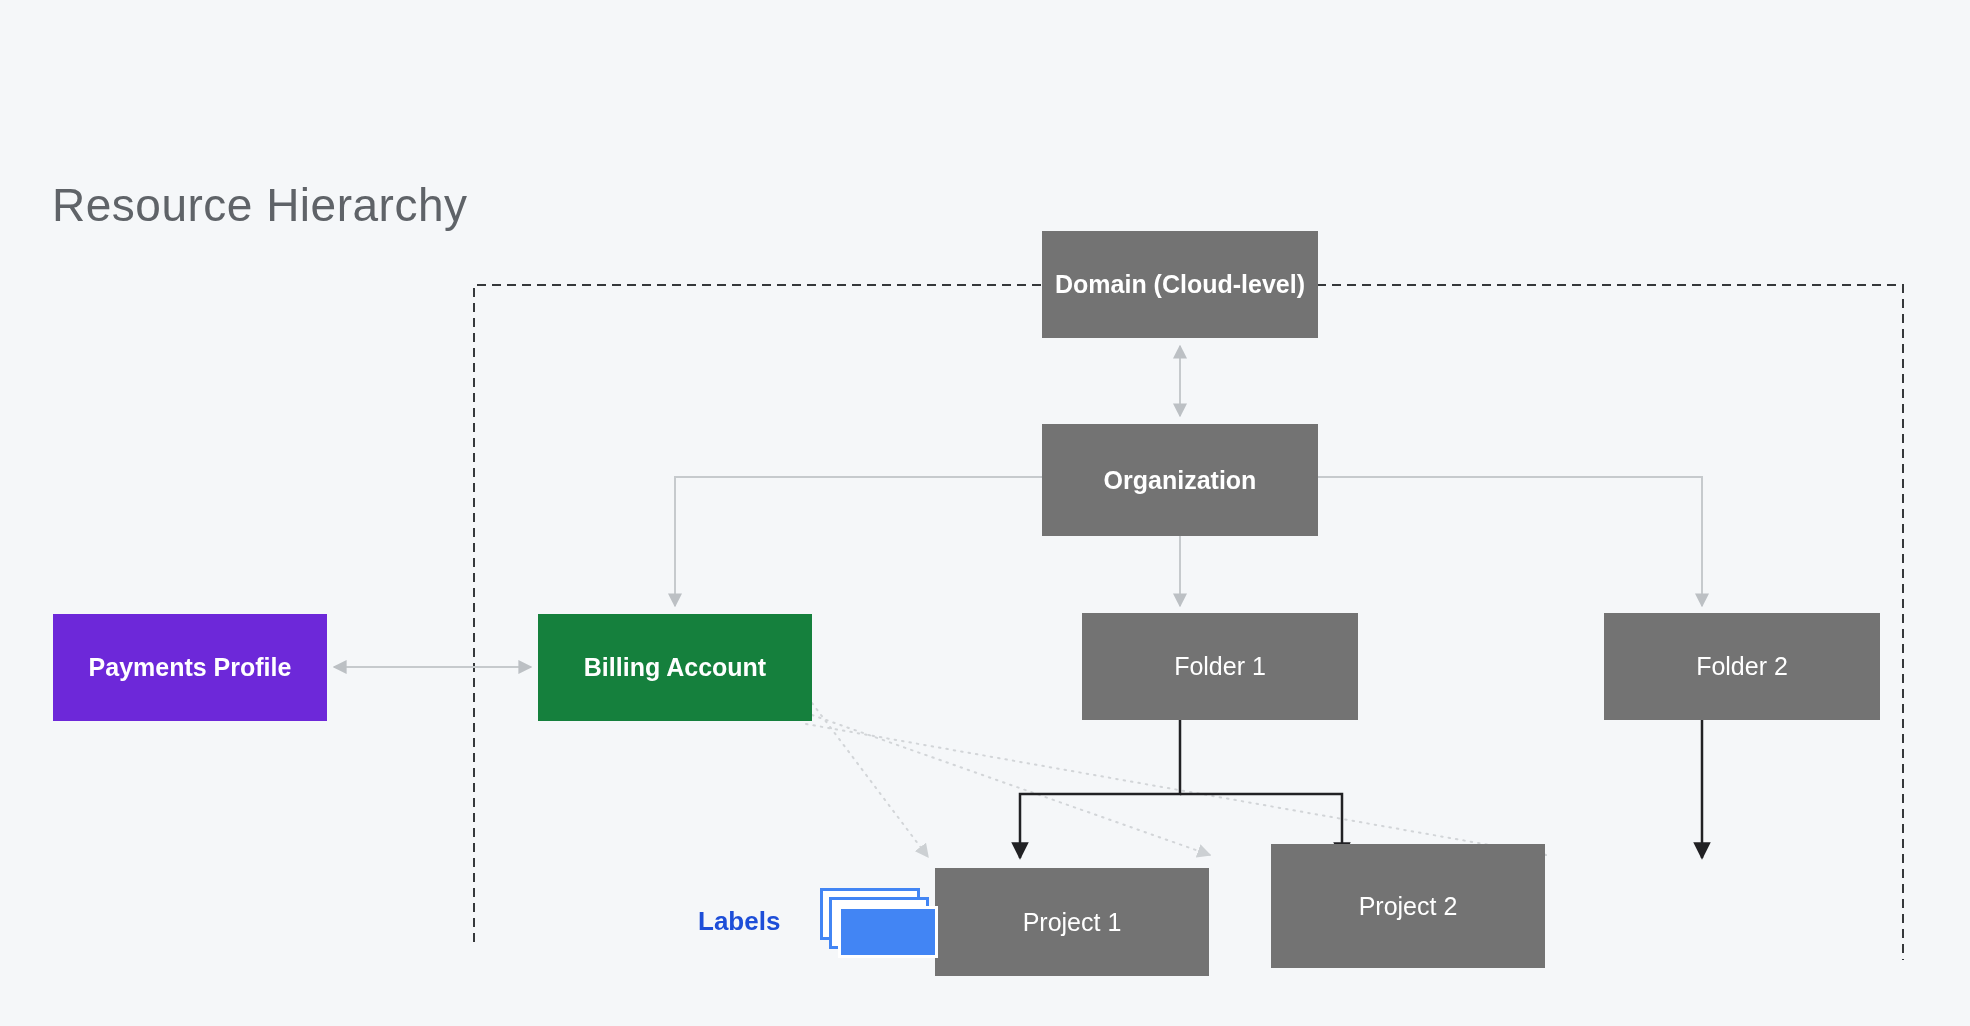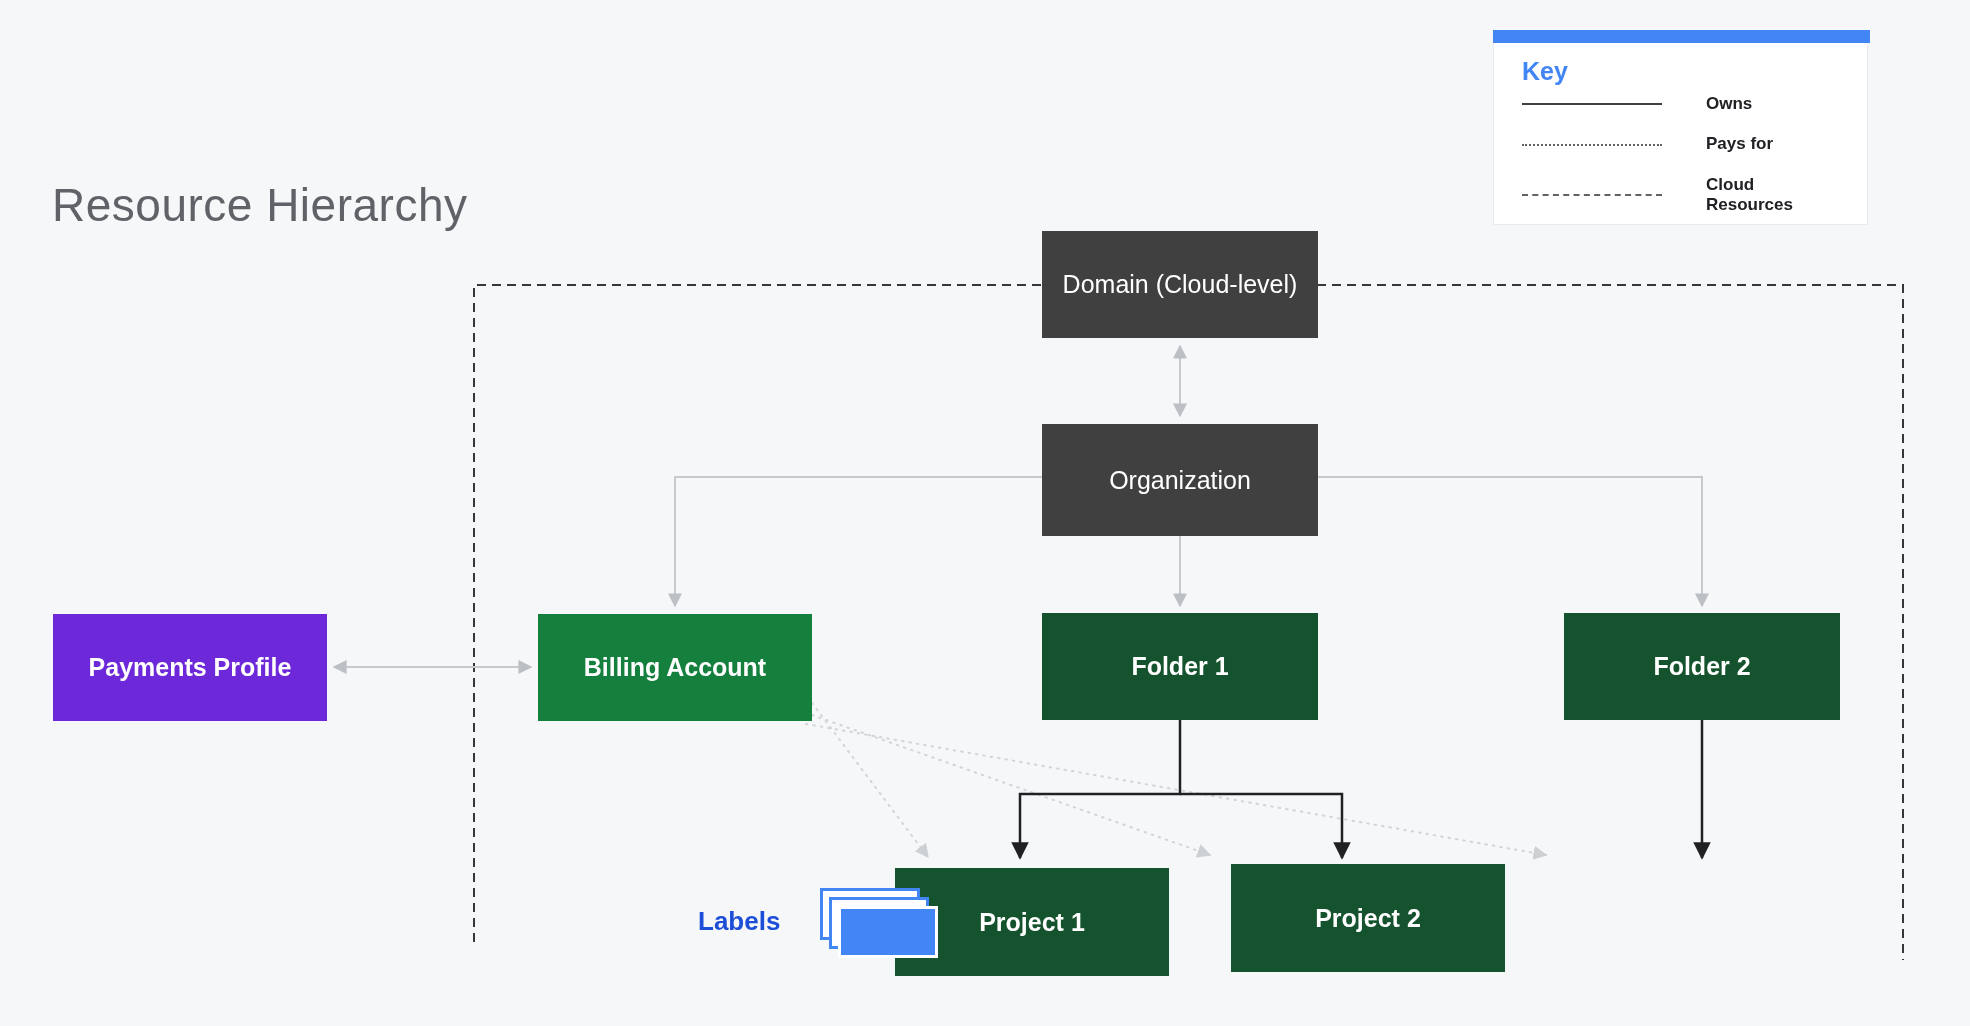--- a/index.html
+++ b/index.html
@@ -7,24 +7,24 @@
 
   
   #connectors{position:absolute;left:0;top:0;width:1970px;height:1026px;}
 
   
   .page-title{position:absolute;left:52px;top:178px;font-size:46px;font-weight:400;color:#5f6368;letter-spacing:.5px;}
 
   
   .node{position:absolute;display:flex;align-items:center;justify-content:center;
         font-size:25px;text-align:center;color:#ffffff;}
-  .node.pink{background:#404040;font-weight:400;}
+  .node.pink{background:#737373;font-weight:700;}
   .node.cream{background:#6d28d9;font-weight:700;}
   .node.green{background:#15803d;font-weight:700;}
-  .node.blue{background:#14532d;font-weight:700;}
+  .node.blue{background:#737373;font-weight:400;margin-left:40px;}
 
   
   .key-box{position:absolute;left:1493px;top:31px;width:375px;height:194px;background:#ffffff;
            border:1px solid #e8eaed;border-top:none;box-sizing:border-box;}
   .key-bar{position:absolute;left:-1px;top:-1px;width:377px;height:13px;background:#4285f4;}
   .key-inner{position:absolute;left:28px;top:26px;right:14px;}
   .key-title{color:#4285f4;font-size:25px;font-weight:700;margin-bottom:8px;}
   .key-row{display:flex;align-items:center;margin-bottom:20px;}
   .key-row:last-child{margin-bottom:0;}
   .sample{display:inline-block;width:140px;height:0;flex:none;}
@@ -76,41 +76,23 @@
 
   <div class="page-title">Resource Hierarchy</div>
 
   <div class="node pink" style="left:1042px;top:231px;width:276px;height:107px">Domain (Cloud-level)</div>
   <div class="node pink" style="left:1042px;top:424px;width:276px;height:112px">Organization</div>
   <div class="node cream" style="left:53px;top:614px;width:274px;height:107px">Payments Profile</div>
   <div class="node green" style="left:538px;top:614px;width:274px;height:107px">Billing Account</div>
   <div class="node blue" style="left:1042px;top:613px;width:276px;height:107px">Folder 1</div>
   <div class="node blue" style="left:1564px;top:613px;width:276px;height:107px">Folder 2</div>
   <div class="node blue" style="left:895px;top:868px;width:274px;height:108px">Project 1</div>
-  <div class="node blue" style="left:1231px;top:864px;width:274px;height:108px">Project 2</div>
+  <div class="node blue" style="left:1231px;top:844px;width:274px;height:124px">Project 2</div>
 
   <div class="labels-text">Labels</div>
   <div>
     <div class="card back" style="left:820px;top:888px;"></div>
     <div class="card back" style="left:829px;top:897px;"></div>
     <div class="card front" style="left:838px;top:906px;"></div>
   </div>
 
-  <div class="key-box">
-    <div class="key-bar"></div>
-    <div class="key-inner">
-      <div class="key-title">Key</div>
-      <div class="key-row">
-        <span class="sample solid"></span>
-        <span class="key-label">Owns</span>
-      </div>
-      <div class="key-row">
-        <span class="sample dotted"></span>
-        <span class="key-label">Pays for</span>
-      </div>
-      <div class="key-row">
-        <span class="sample dashed"></span>
-        <span class="key-label">Cloud Resources</span>
-      </div>
-    </div>
-  </div>
 
 </div>
 
 </body></html>

